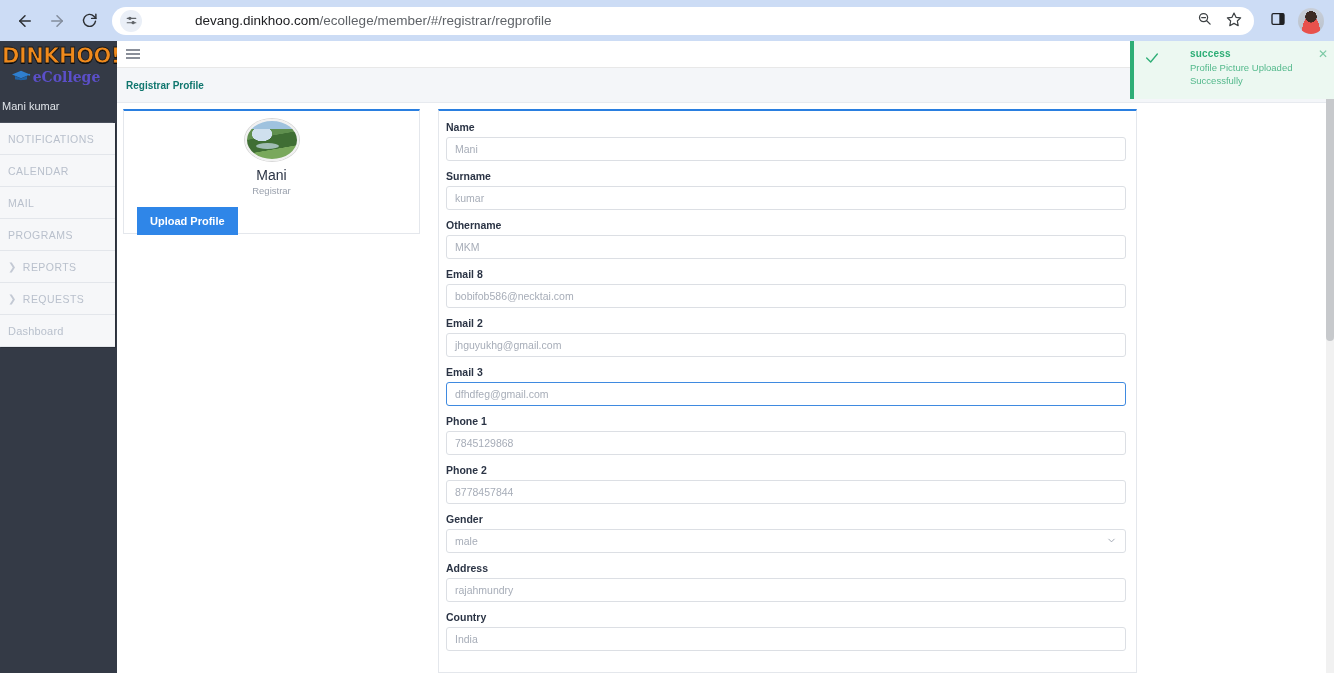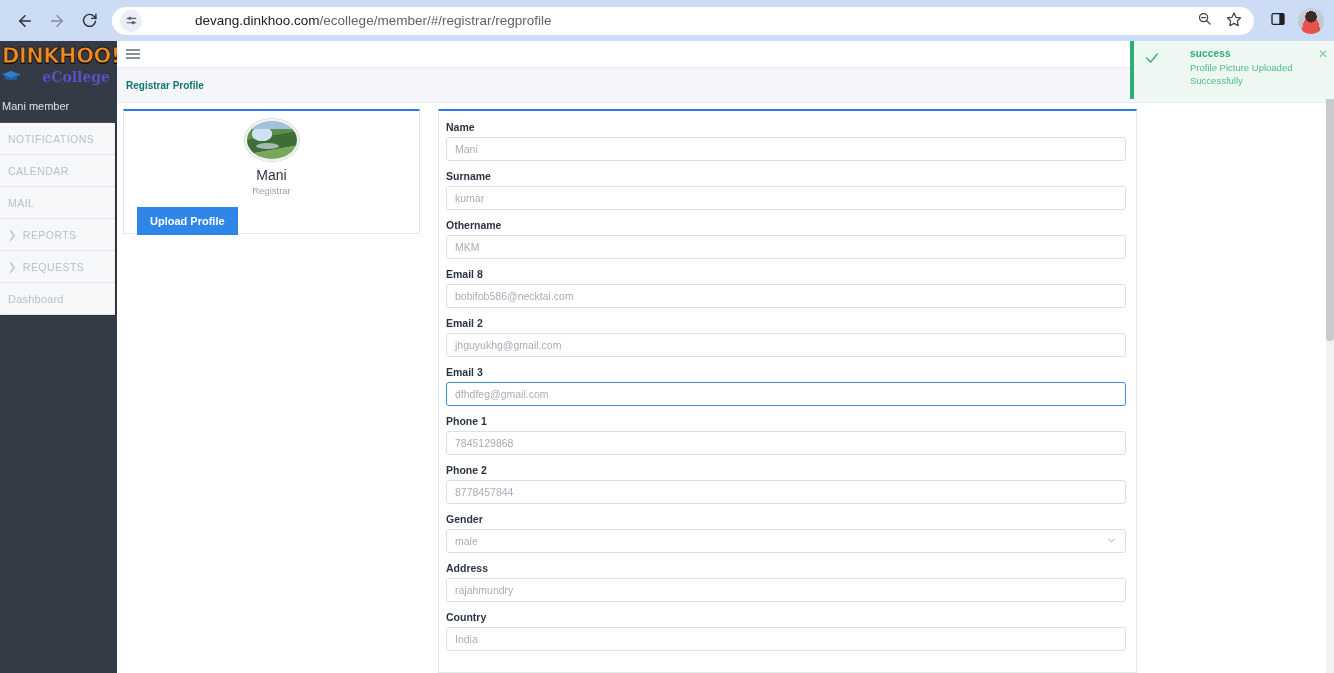--- a/index.html
+++ b/index.html
@@ -103,21 +103,21 @@
     font-weight: bold;
     font-size: 21px;
     letter-spacing: -0.5px;
     color: #f08a1c;
     -webkit-text-stroke: 0.8px #1b1b1b;
     line-height: 1;
     padding-left: 1px;
     text-shadow: 0 1px 0 #000;
   }
   #logo-sub {
-    display: flex; align-items: center; justify-content: space-between;
+    display: flex; align-items: center; justify-content: center;
     gap: 2px; margin-top: 1px; padding-right: 4px;
   }
   #cap-icon { display:block; }
   #logo-ecollege {
     font-family: "DejaVu Serif", serif;
     font-size: 14px; font-weight: bold;
     color: #5b4fc8;
     line-height: 1;
   }
   #sidebar-user {
@@ -430,31 +430,34 @@
         <span id="cap-icon">
           <svg width="20" height="12" viewBox="0 0 26 16">
               <path d="M13 1 L25 6 L13 11 L1 6 Z" fill="#2f7fd0"></path>
               <path d="M5 8 v4 c0 2 16 2 16 0 V8 l-8 3.4 Z" fill="#1f63a8"></path>
               <circle cx="24" cy="6.4" r="1.3" fill="#2f7fd0"></circle>
             </svg>
         </span>
         <span id="logo-ecollege">eCollege</span>
       </div>
     </div>
-    <div id="sidebar-user">Mani member</div>
+    <div id="sidebar-user">Mani kumar</div>
 
     <nav id="sidebar-menu">
       <div class="menu-item">
         <span>NOTIFICATIONS</span>
       </div>
       <div class="menu-item">
         <span>CALENDAR</span>
       </div>
       <div class="menu-item">
         <span>MAIL</span>
+      </div>
+      <div class="menu-item">
+        <span>PROGRAMS</span>
       </div>
       <div class="menu-item">
         <span class="caret">❯</span>
         <span>REPORTS</span>
       </div>
       <div class="menu-item">
         <span class="caret">❯</span>
         <span>REQUESTS</span>
       </div>
       <div class="menu-item mixed">

